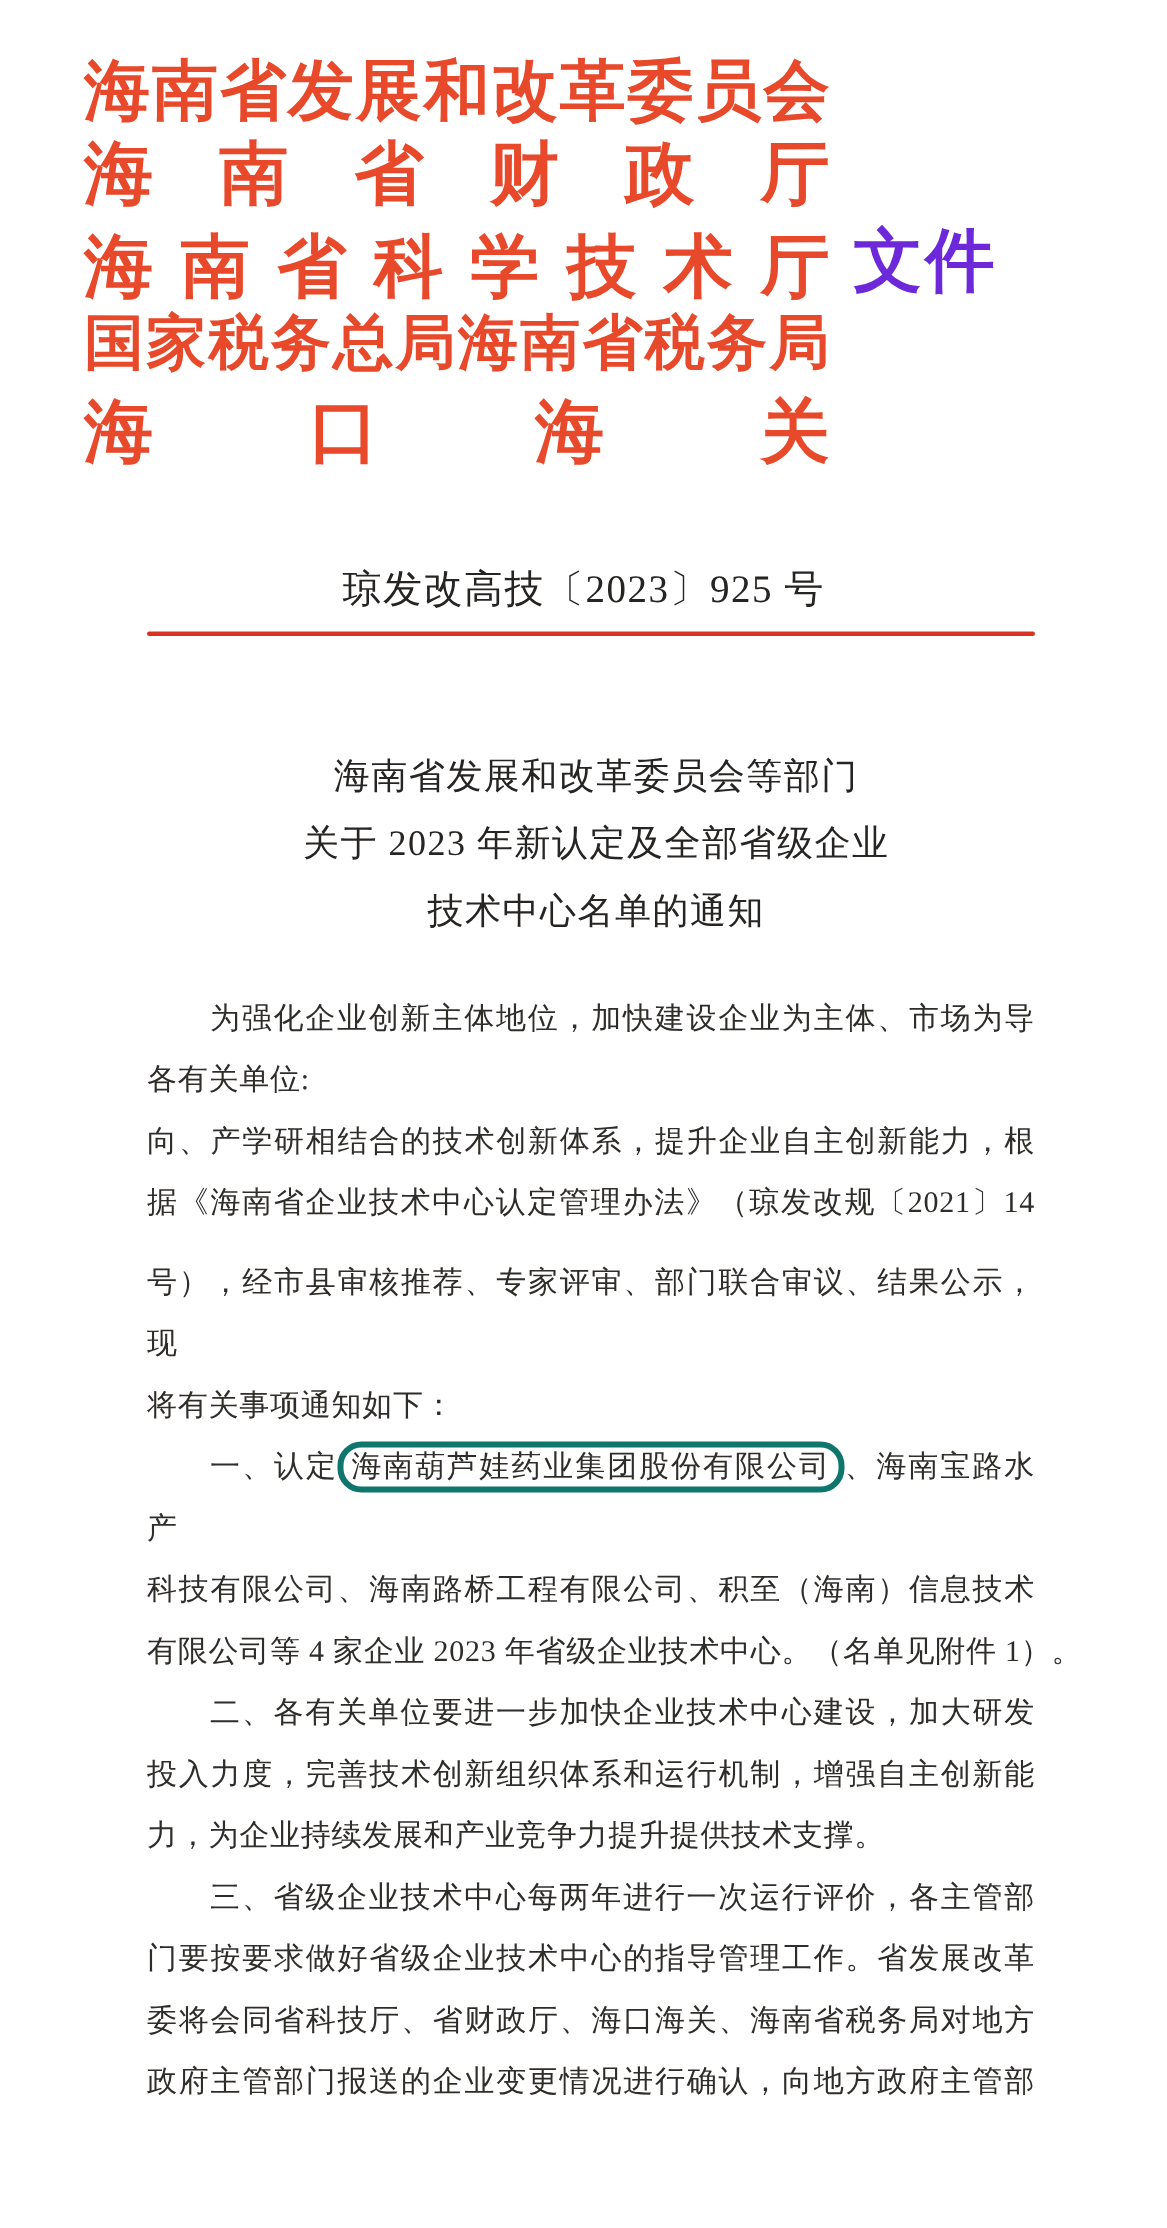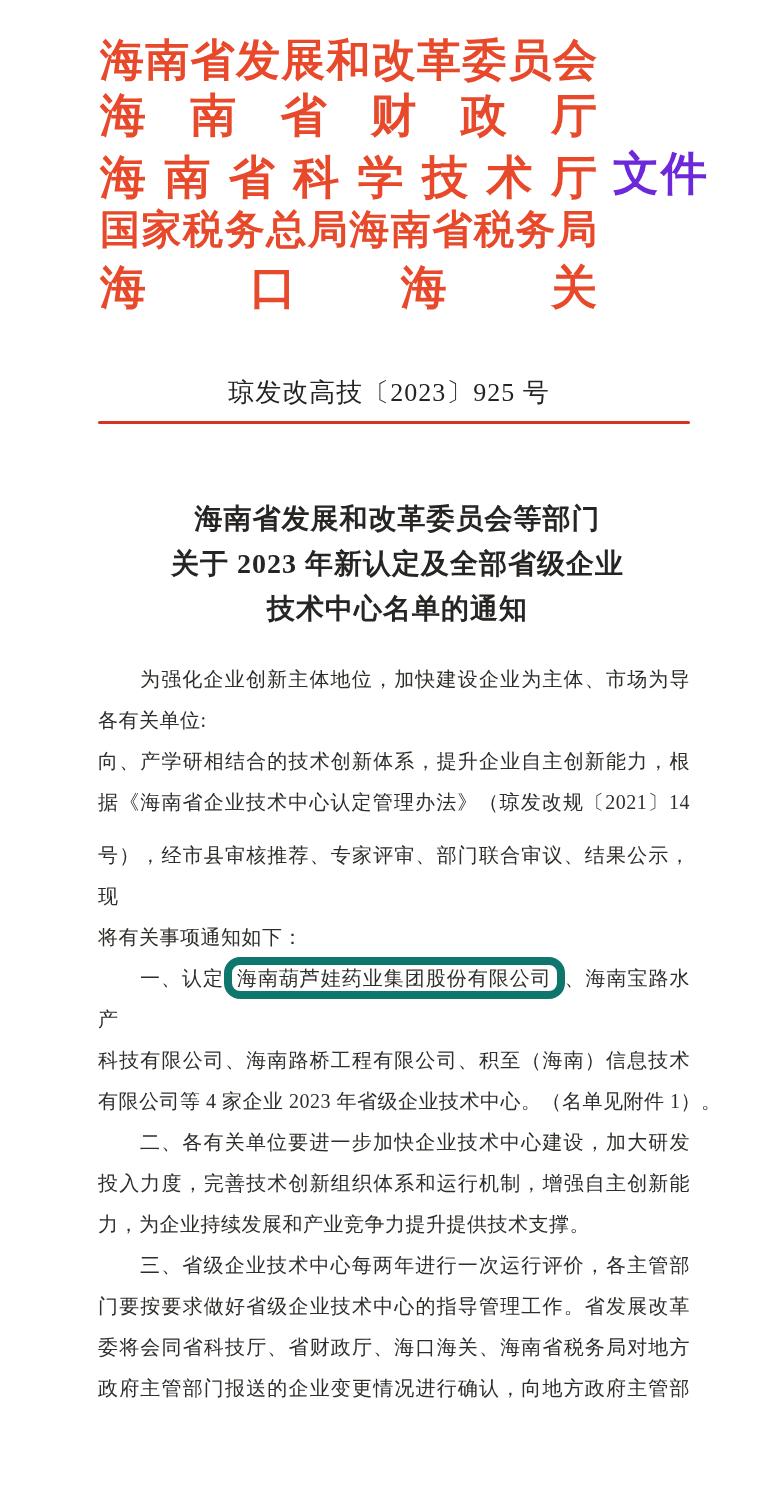--- a/index.html
+++ b/index.html
@@ -6,21 +6,21 @@
   html, body { background: #ffffff; }
   body {
     width: 778px; height: 1485px;
     position: relative;
     font-family: "Liberation Serif", "DejaVu Serif", serif;
     overflow: hidden;
   }
   .page { width: 778px; height: 1485px; background: #ffffff; position: relative; }
 
   
-  .letterhead { padding: 33px 0 0 100px; color: #e7492a; }
+  .letterhead { padding: 33px 0 0 56px; color: #e7492a; }
   .hrow { display: flex; align-items: flex-end; }
   .hline {
     width: 497px; height: 55px; line-height: 55px;
     font-weight: bold; color: #e7492a;
     text-align: justify; text-align-last: justify;
     white-space: nowrap; overflow: visible;
   }
   .f44 { font-size: 44px; }
   .f46 { font-size: 46px; }
   .f40 { font-size: 40px; font-family: Liberation Mono, monospace; }
@@ -36,38 +36,38 @@
     line-height: 32px;
   }
   .rule {
     margin: 12px 0 0 98px; width: 592px; height: 3px;
     background: #d93222; border-radius: 2px;
   }
 
   
   .title { margin-top: 72px; text-align: center; color: #272523; }
   .title .tline {
-    font-size: 28px; font-weight: bold; line-height: 45px; letter-spacing: 1px; padding-left: 17px;
+    font-size: 24px; font-weight: normal; line-height: 45px; letter-spacing: 1px; padding-left: 17px;
   }
 
   
   .docbody {
     margin: 28px 0 0 98px; width: 592px;
     font-size: 20px; line-height: 41px; color: #2f2d2a;
     letter-spacing: 0.5px;
   }
   .bl { text-align: justify; text-align-last: justify; text-justify: inter-ideograph; }
   .bl.open { text-align-last: left; }
   .bl.ind { text-indent: 42px; }
   .bl.gap { margin-top: 12px; }
   .bl.nowrap { white-space: nowrap; }
 
   
   .mark {
-    border: 8px solid #0f766e; border-radius: 16px;
+    border: 4px solid #0f766e; border-radius: 16px;
     padding: 2px 5px; margin: -2px 0;
     white-space: nowrap;
   }
 
   
   .attach { margin-top: 28px; }
   .attach .al { line-height: 41px; text-align: left; }
   .attach .al1 { padding-left: 42px; }
 </style>
 </head>

